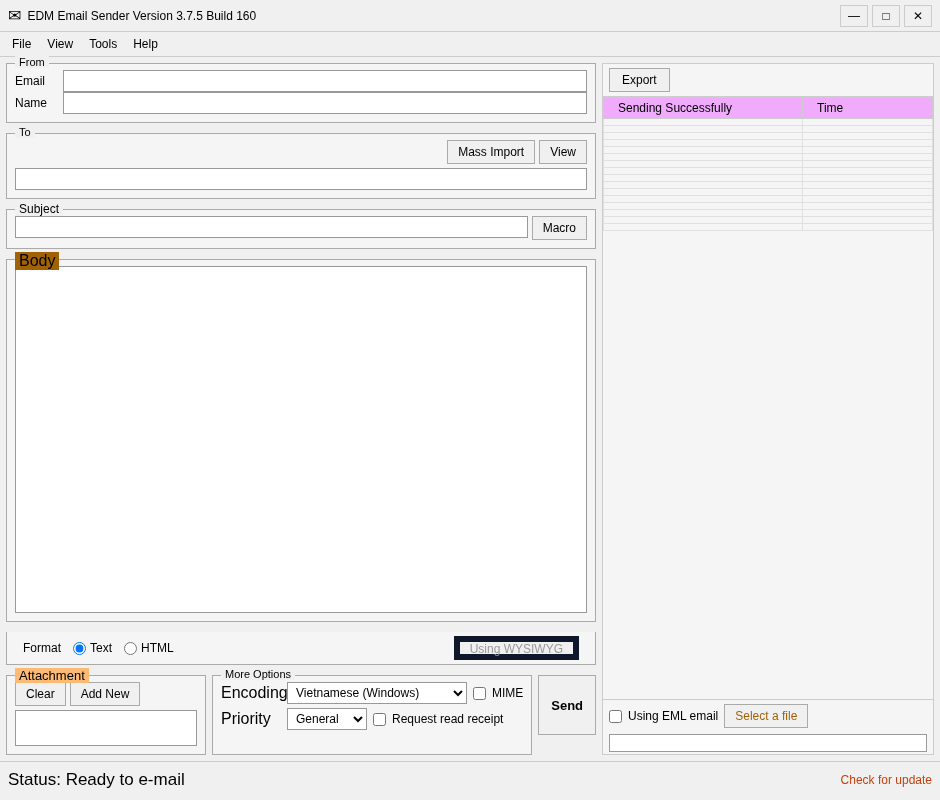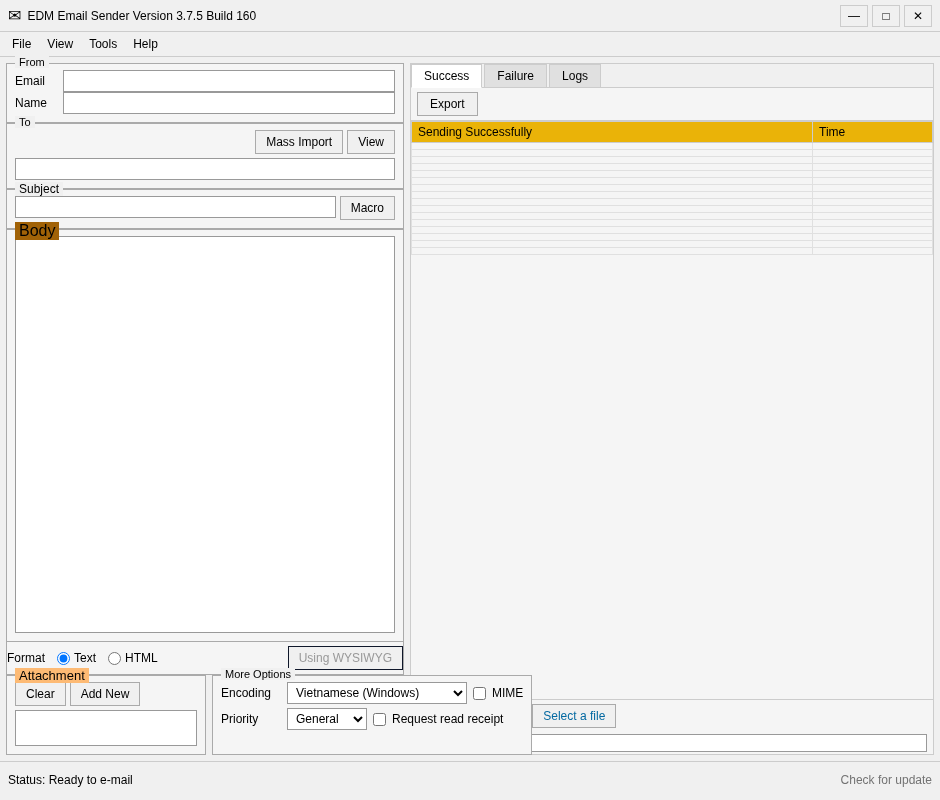--- a/index.html
+++ b/index.html
@@ -39,22 +39,22 @@
     .main-content {
       display: flex;
       height: calc(800px - 32px - 28px - 36px);
       padding: 6px;
       gap: 6px;
     }
 
     .left-panel {
       display: flex;
       flex-direction: column;
-      width: 398px;
-      gap: 0;
+      width: 590px;
+      gap: 10px;
       justify-content: space-between;
     }
 
     .right-panel {
       flex: 1;
       display: flex;
       flex-direction: column;
       background: #f5f5f5;
       border: 1px solid #ccc;
     }
@@ -170,33 +170,33 @@
       resize: none;
       padding: 4px;
       background: white;
       width: 100%;
     }
 
     .format-bar {
       display: flex;
       align-items: center;
       gap: 12px;
-      padding: 4px 0;
+      padding: 4px 16px;
       background: #f5f5f5;
       border: 1px solid #aaa;
       border-top: none;
     }
     .format-label { font-size: 12px; }
     .radio-group { display: flex; align-items: center; gap: 4px; }
     .radio-group input { margin: 0; }
     .wysiwyg-btn {
       margin-left: auto;
       height: 24px;
       padding: 0 10px;
-      border: 1px solid #0f172a;
+      border: 6px solid #0f172a;
       background: #f0f0f0;
       cursor: pointer;
       font-size: 12px;
       color: #999;
     }
 
     .bottom-row {
       display: flex;
       gap: 6px;
       height: 80px;
@@ -246,21 +246,21 @@
       background: #f0f0f0;
       padding: 0 4px;
       font-size: 11px;
     }
     .options-row {
       display: flex;
       align-items: center;
       gap: 6px;
       margin-bottom: 4px;
     }
-    .options-label { width: 60px; font-size: 12px; }
+    .options-label { width: 60px; font-size: 16px; }
     select {
       height: 22px;
       border: 1px solid #999;
       background: white;
       padding: 0 4px;
       font-size: 12px;
     }
     .encoding-select { width: 180px; }
     .priority-select { width: 80px; }
 
@@ -308,23 +308,23 @@
       font-size: 12px;
     }
 
     .results-table {
       width: 100%;
       border-collapse: collapse;
       flex: 1;
       font-size: 12px;
     }
     .results-table th {
-      background: #eab308;
+      background: #f0abfc;
       border: 1px solid #ccc;
-      padding: 3px 6px;
+      padding: 3px 14px;
       text-align: left;
       font-weight: normal;
     }
     .results-table td {
       border: 1px solid #e0e0e0;
       padding: 3px 6px;
     }
     .results-scroll {
       flex: 1;
       overflow-y: auto;
@@ -338,42 +338,42 @@
       border-top: 1px solid #ccc;
       background: #f5f5f5;
     }
     .select-file-btn {
       height: 24px;
       padding: 0 10px;
       border: 1px solid #aaa;
       background: #f0f0f0;
       cursor: pointer;
       font-size: 12px;
-      color: #0369a1;
+      color: #a16207;
     }
 
     .progress-bar-container {
       border: 1px solid #999;
       height: 18px;
       margin: 2px 6px;
       background: white;
     }
 
     .status-bar {
       height: 36px;
       background: #f0f0f0;
       border-top: 1px solid #ccc;
       display: flex;
       align-items: center;
       padding: 0 8px;
       justify-content: space-between;
     }
-    .status-text { font-size: 12px; }
+    .status-text { font-size: 17px; }
     .check-update {
-      color: #737373;
+      color: #c2410c;
       cursor: pointer;
       font-size: 12px;
     }
 
     .to-email-input {
       width: 100%;
       height: 22px;
       border: 1px solid #999;
       padding: 2px 4px;
       background: white;
@@ -482,36 +482,31 @@
       </div>
 
       <button class="send-btn">Send</button>
 
     </div>
 
   </div>
 
   <div class="right-panel">
 
-    <div class="tabs-container">
-      <div class="tab active">Success</div>
-      <div class="tab">Failure</div>
-      <div class="tab">Logs</div>
-    </div>
 
     <div class="export-row">
       <button class="export-btn">Export</button>
     </div>
 
     <div class="results-scroll">
       <table class="results-table">
         <thead>
           <tr>
             <th>Sending Successfully</th>
-            <th style="width: 120px;">Time</th>
+            <th style="width: 130px;">Time</th>
           </tr>
         </thead>
         <tbody>
           <tr>
               <td></td>
               <td></td>
             </tr>
           <tr>
               <td></td>
               <td></td>

